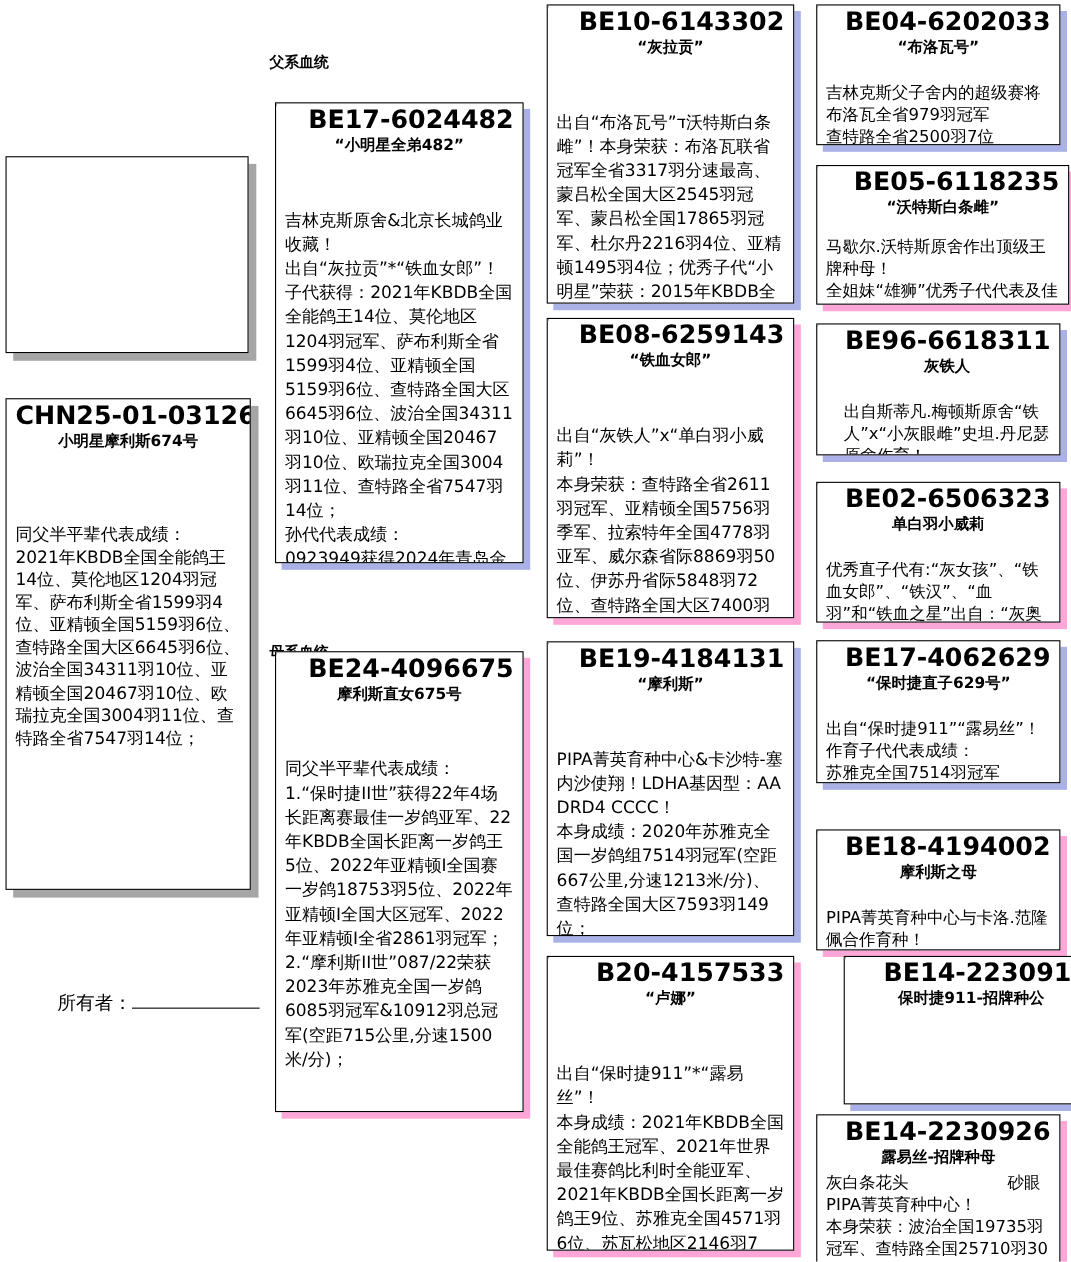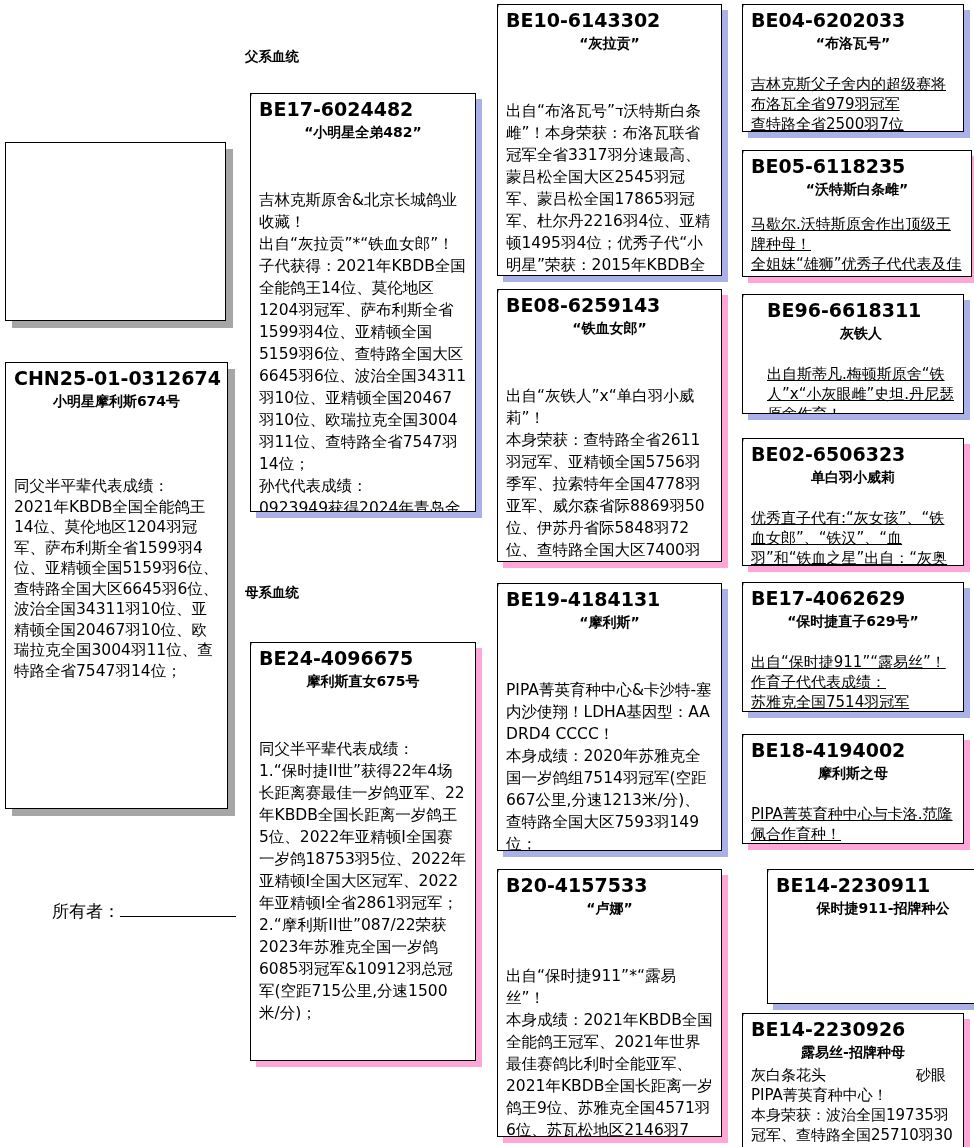--- a/index.html
+++ b/index.html
@@ -5,57 +5,57 @@
   html,body{margin:0;padding:0;background:#ffffff;}
   #page{position:relative;width:974px;height:1147px;background:#ffffff;overflow:hidden;
         font-family:"DejaVu Sans","Liberation Sans",sans-serif;color:#000;}
 
   .pbox{position:absolute;background:#fff;border:1px solid #000;padding:3px 8px 2px 8px;
         box-sizing:border-box;overflow:hidden;}
   .pbox.father{box-shadow:6px 6px 0 0 var(--father-shadow,#a9b1e7);}
   .pbox.mother{box-shadow:6px 6px 0 0 var(--mother-shadow,#ffa6d9);}
   .pbox.neutral{box-shadow:7px 7px 0 0 var(--neutral-shadow,#a6a6a6);}
 
-  .pbox .bid{font-weight:bold;font-size:19px;line-height:24px;text-align:left;white-space:nowrap;}
+  .pbox .bid{font-weight:bold;font-size:23px;line-height:24px;text-align:right;white-space:nowrap;}
   .pbox .bname{font-weight:bold;font-size:14px;line-height:22px;text-align:center;}
   .pbox .bbody{white-space:pre-line;font-size:15.5px;line-height:22px;text-align:left;}
 
   .gap-lg .bbody{margin-top:46px;}
-  .gap-sm .bbody{margin-top:20px;text-decoration:underline;}
+  .gap-sm .bbody{margin-top:20px;}
   .gap-xs .bbody{margin-top:2px;}
   .col4 .bbody{font-size:15px;line-height:20px;}
 
   
   #photo-box{left:5px;top:142px;width:221px;height:179px;}
   #main-box{left:5px;top:362px;width:223px;height:447px;}
   #main-box .bbody{margin-top:64px;line-height:20.5px;}
   #owner{position:absolute;left:52px;top:862px;font-size:17px;line-height:22px;margin-top:36px;}
   #owner .blank{display:inline-block;width:116px;border-bottom:1.5px solid #000;height:18px;vertical-align:baseline;}
 
   
   .gen-label{position:absolute;font-size:13.5px;font-weight:bold;}
   #father-label{left:245px;top:48px;font-family:Liberation Mono, monospace;}
   #mother-label{left:245px;top:584px;}
 
   
   #be17 {left:250px;top:93px; width:226px;height:419px;}
-  #be24 {left:250px;top:642px;width:226px;height:419px;}
+  #be24 {left:250px;top:592px;width:226px;height:419px;}
   
   #be10 {left:497px;top:4px;  width:225px;height:272px;}
   #be08 {left:497px;top:289px;width:225px;height:273px;}
   #be19 {left:497px;top:583px;width:225px;height:268px;}
   #b20  {left:497px;top:869px;width:225px;height:268px;}
   
   #be04 {left:742px;top:4px;   width:222px;height:128px;}
   #be05 {left:742px;top:150px; width:230px;height:127px;}
   #be05 .bbody{margin-top:14px;}
   #be96 {left:742px;top:294px; width:222px;height:120px;padding-left:24px;}
   #be02 {left:742px;top:438px; width:222px;height:128px;}
   #be17b{left:742px;top:582px; width:222px;height:130px;}
-  #be18 {left:742px;top:734px; width:222px;height:110px;}
+  #be18 {left:742px;top:754px; width:222px;height:110px;}
   #be14a{left:755px;top:869px; width:232px;height:135px;margin-left:12px;}
   #be14b{left:742px;top:1013px;width:222px;height:146px;}
 
   .clip{position:absolute;left:-15px;top:-6px;width:19px;height:19px;transform:rotate(-14deg);}
   .clip svg{display:block;}
 </style>
 </head>
 <body>
 
 <div id="page">

